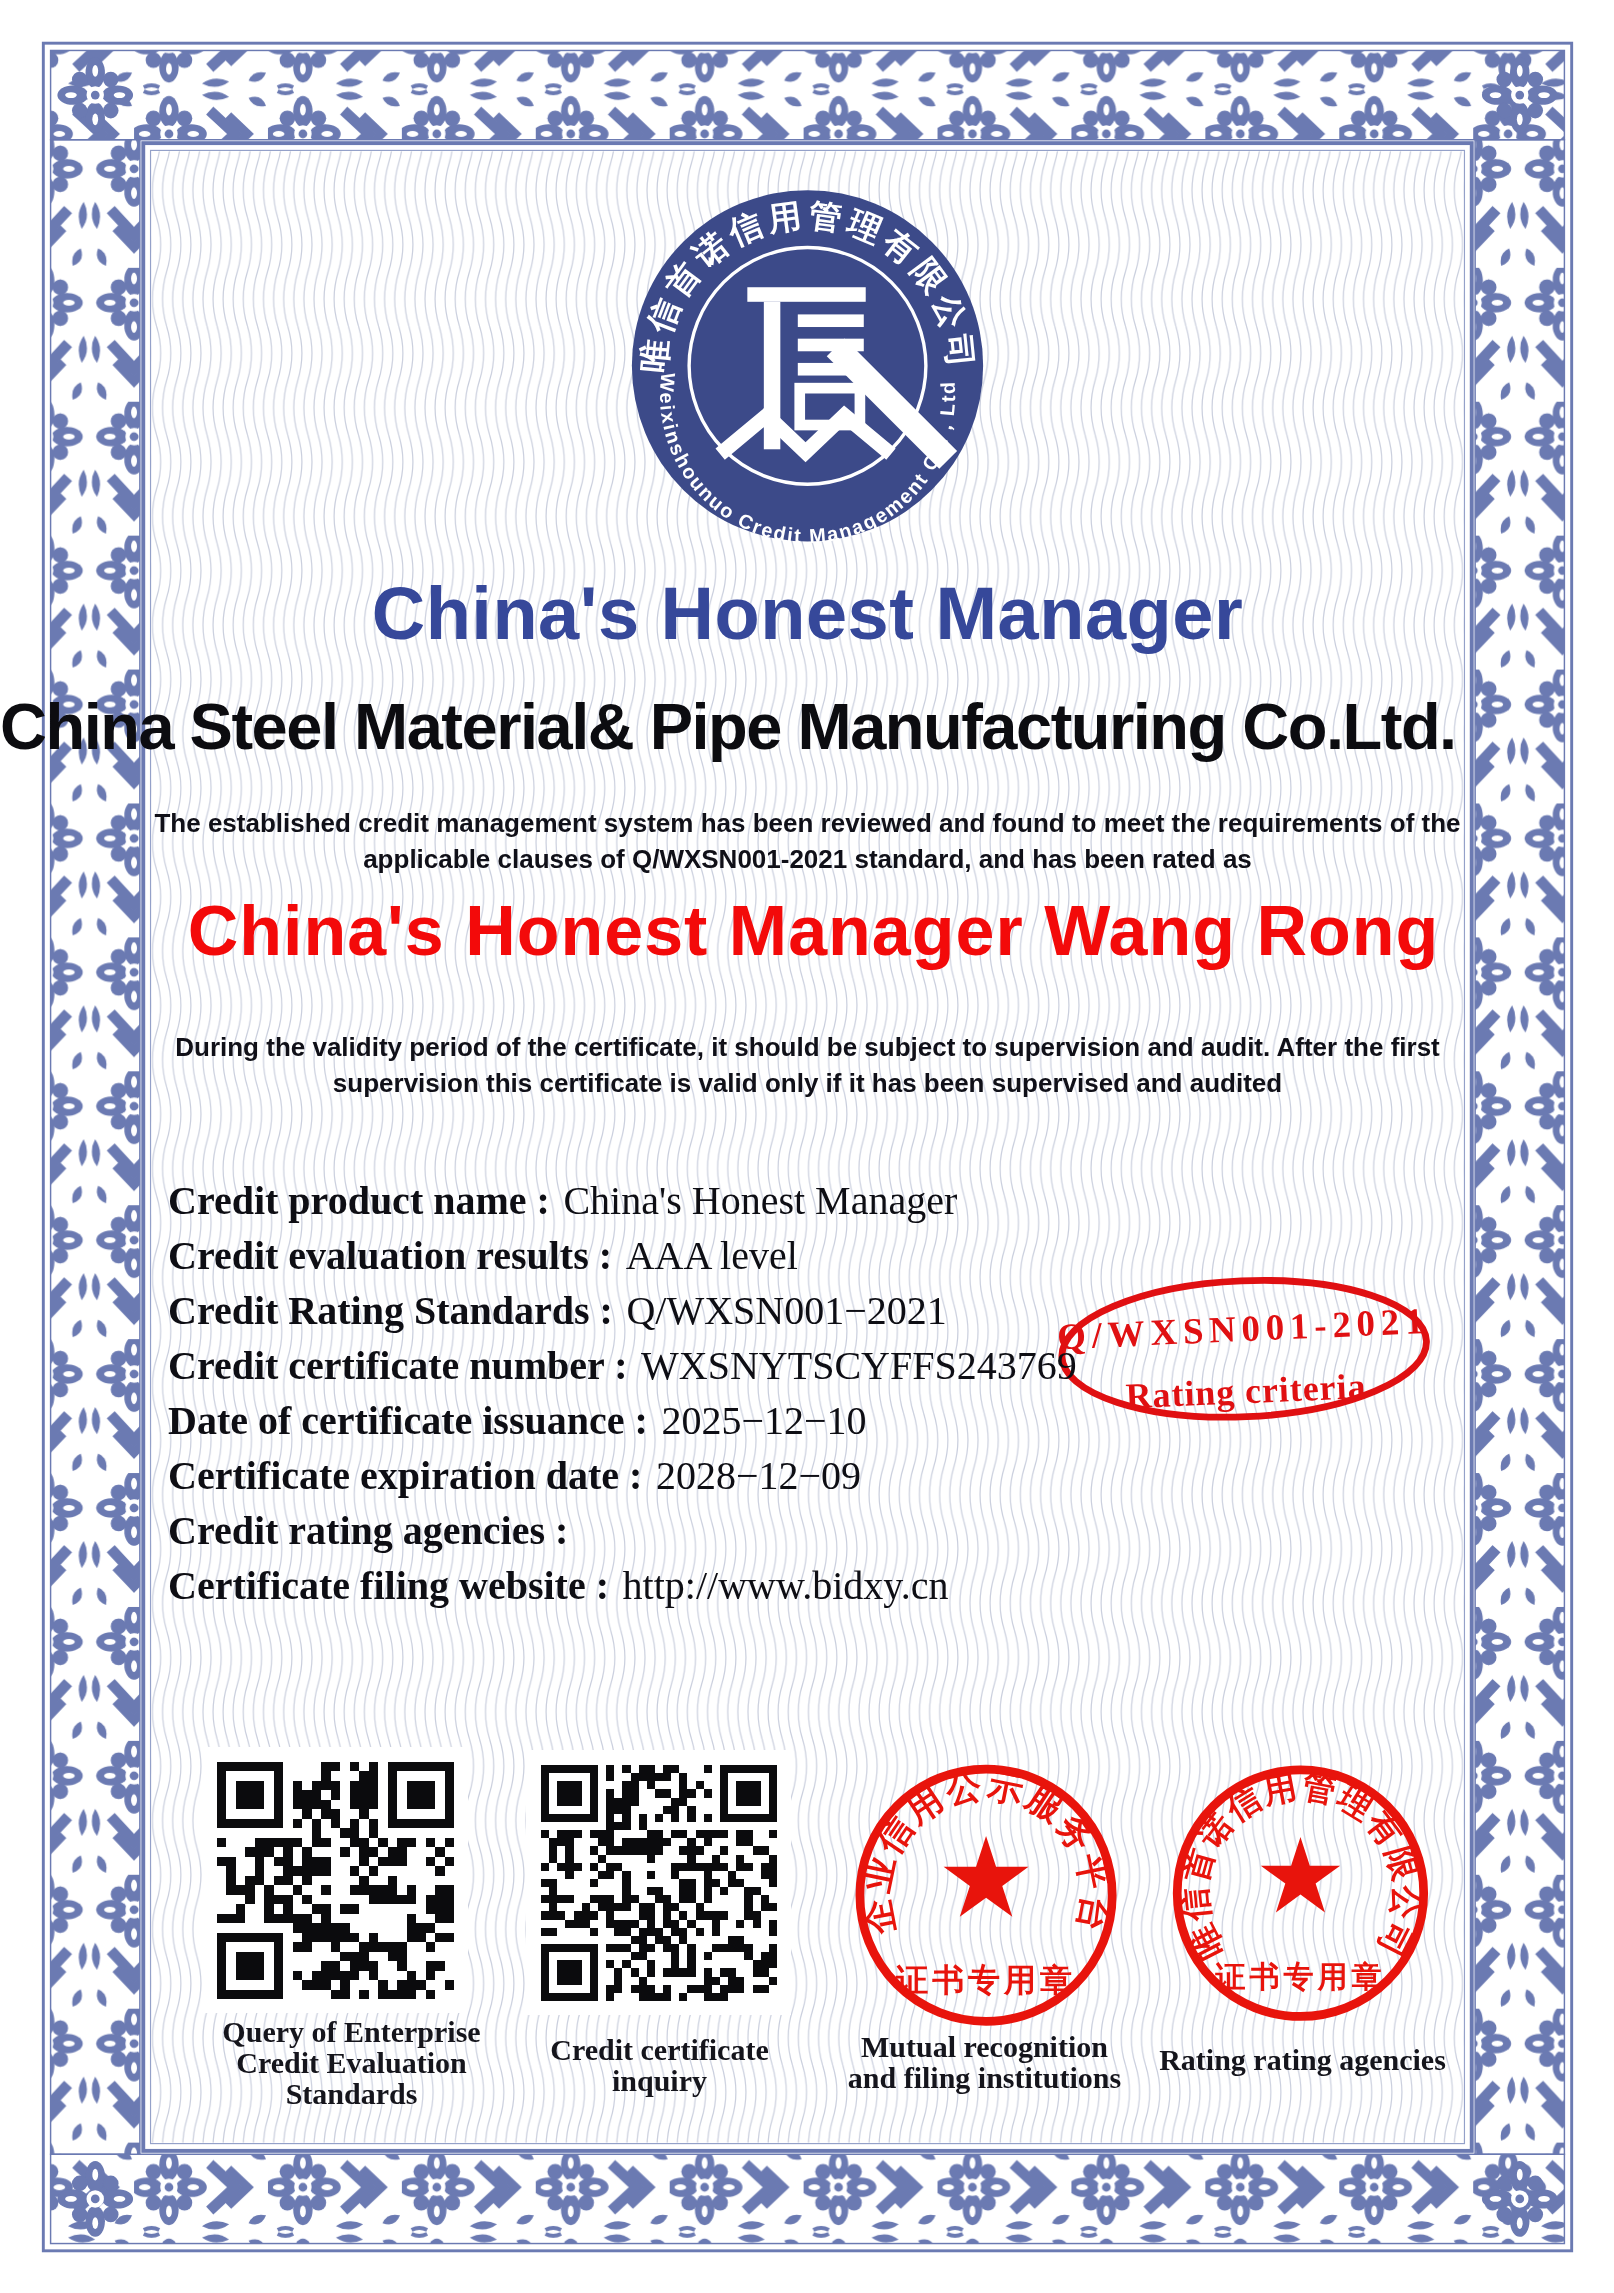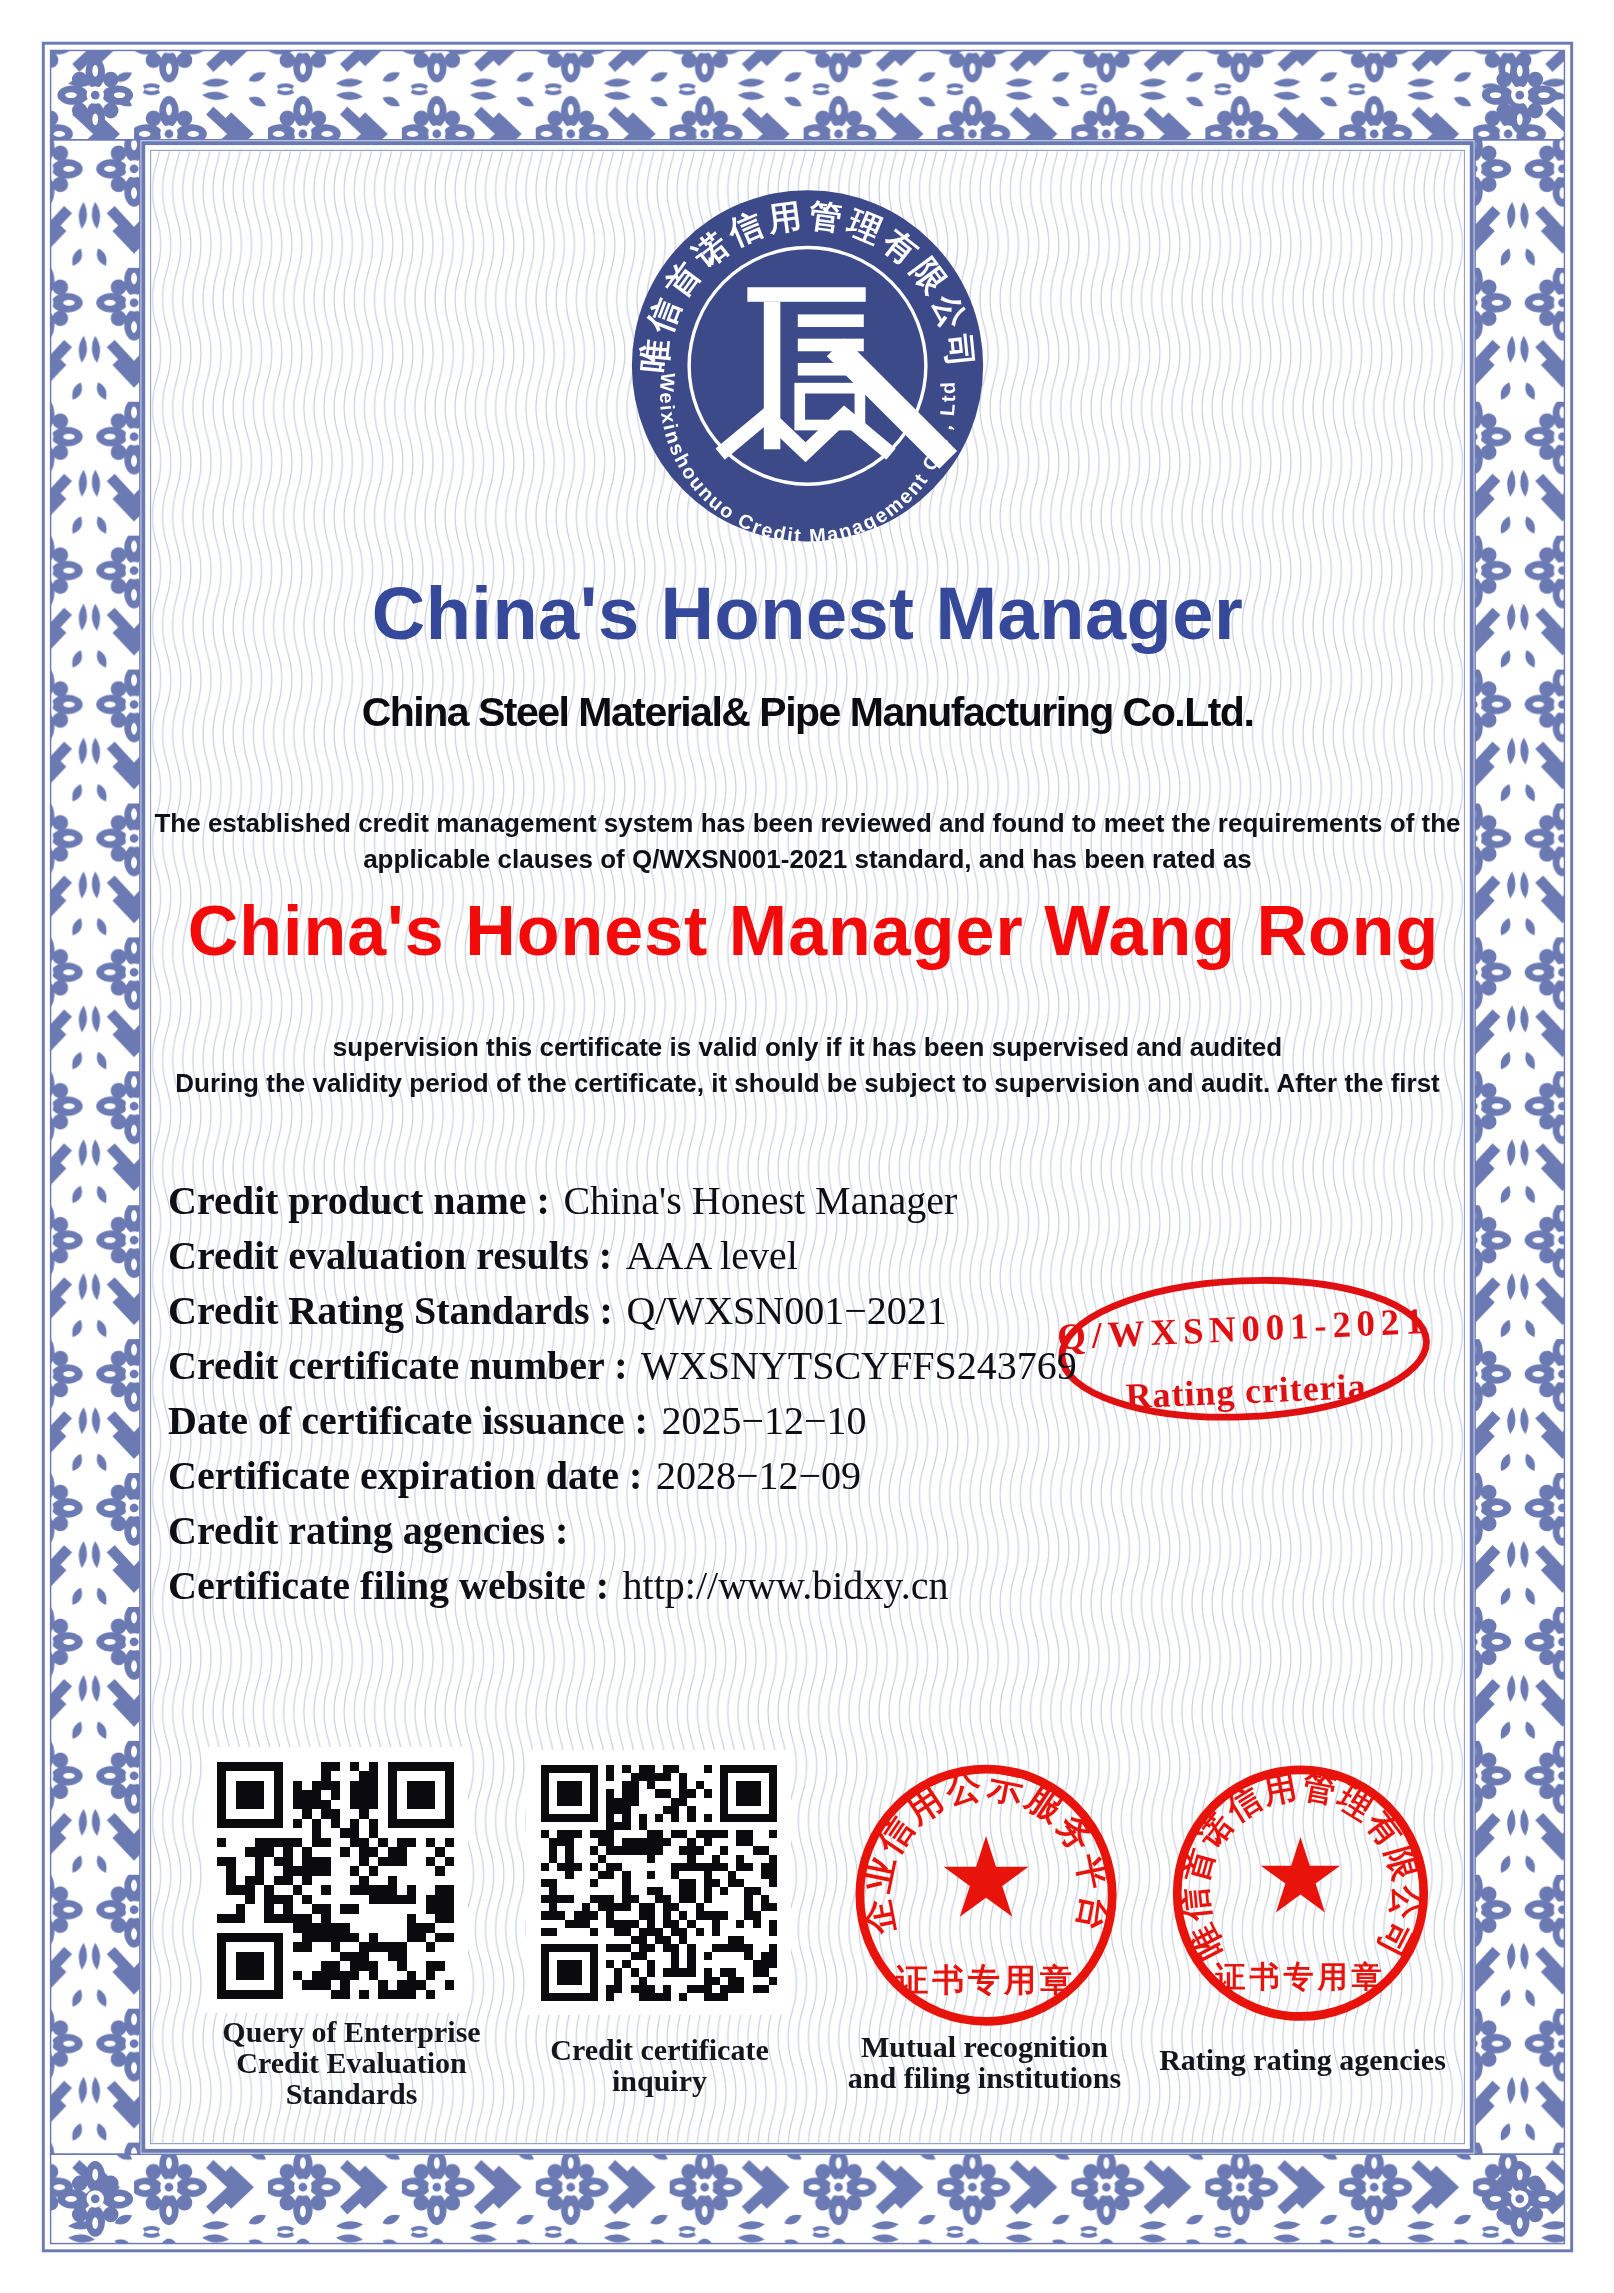--- a/index.html
+++ b/index.html
@@ -4,21 +4,21 @@
 <style>
   html,body{margin:0;padding:0;}
   body{width:1615px;height:2294px;background:#ffffff;position:relative;overflow:hidden;
        font-family:"Liberation Sans","DejaVu Sans",sans-serif;}
   .abs{position:absolute;}
   svg{display:block;}
   #bg,#overlay{left:0;top:0;pointer-events:none;}
 
   .t-title{left:0;right:0;top:571px;text-align:center;font-weight:bold;font-size:74px;
            color:#36489a;letter-spacing:0.5px;}
-  .t-company{left:0;right:0;top:689px;text-align:center;font-weight:bold;font-size:41px;
+  .t-company{left:0;right:0;top:689px;font-weight:bold;font-size:65px;
            color:#0c0c10;letter-spacing:-1.5px;}
   .t-italic{left:0;right:0;text-align:center;font-weight:bold;
            font-size:26px;line-height:36px;color:#101018;}
   .t-intro{top:805px;}
   .t-super{top:1029px;}
   .t-award{left:0;right:0;top:891px;text-align:center;font-weight:bold;font-size:70px;
            color:#f30a0a;letter-spacing:1px;padding-left:12px;}
 
   .details{left:168px;top:1173px;font-family:"Liberation Serif","DejaVu Serif",serif;
            font-size:40px;color:#0e0e14;}
@@ -159,22 +159,22 @@
 <div class="abs t-company">China Steel Material&amp; Pipe Manufacturing Co.Ltd.</div>
 
 <div class="abs t-italic t-intro">
   <div>The established credit management system has been reviewed and found to meet the requirements of the</div>
   <div>applicable clauses of Q/WXSN001-2021 standard, and has been rated as</div>
 </div>
 
 <div class="abs t-award">China's Honest Manager Wang Rong</div>
 
 <div class="abs t-italic t-super">
+  <div>During the validity period of the certificate, it should be subject to supervision and audit. After the first</div>
   <div>supervision this certificate is valid only if it has been supervised and audited</div>
-  <div>During the validity period of the certificate, it should be subject to supervision and audit. After the first</div>
 </div>
 
 <div class="abs details">
   <div class="drow"><span class="dlabel">Credit product name :</span><span class="dvalue">China's Honest Manager</span></div>
   <div class="drow"><span class="dlabel">Credit evaluation results :</span><span class="dvalue">AAA level</span></div>
   <div class="drow"><span class="dlabel">Credit Rating Standards :</span><span class="dvalue">Q/WXSN001−2021</span></div>
   <div class="drow"><span class="dlabel">Credit certificate number :</span><span class="dvalue">WXSNYTSCYFFS243769</span></div>
   <div class="drow"><span class="dlabel">Date of certificate issuance :</span><span class="dvalue">2025−12−10</span></div>
   <div class="drow"><span class="dlabel">Certificate expiration date :</span><span class="dvalue">2028−12−09</span></div>
   <div class="drow"><span class="dlabel">Credit rating agencies :</span><span class="dvalue"></span></div>

